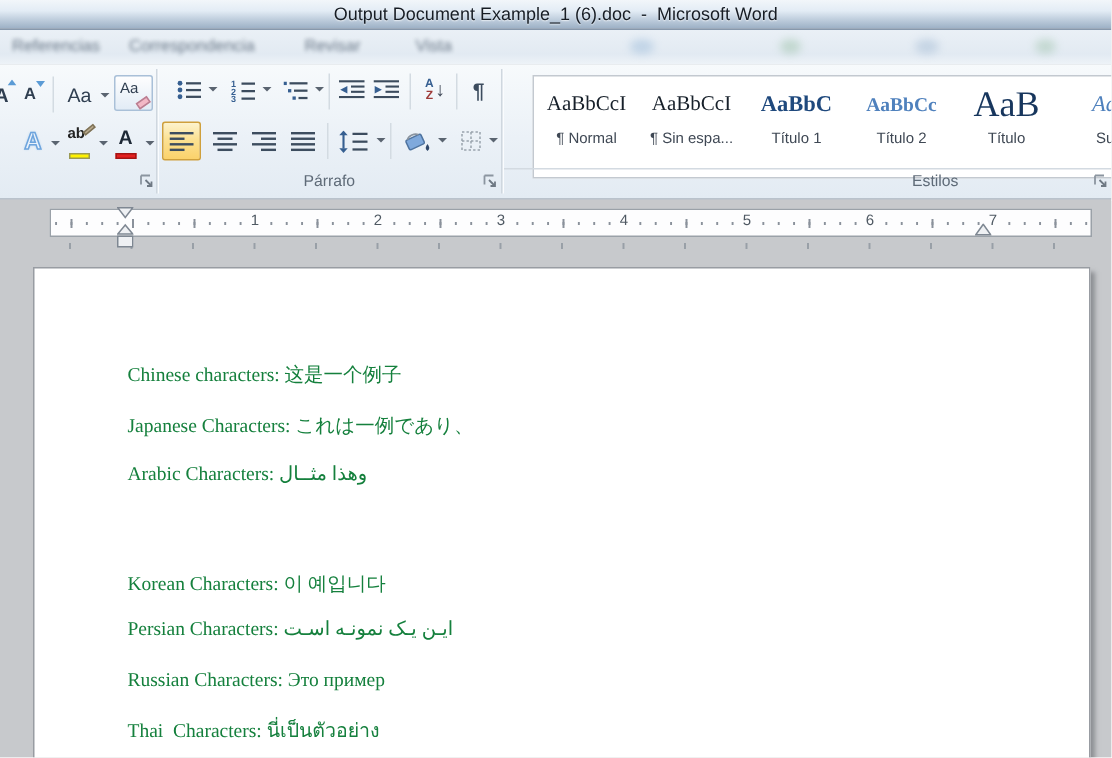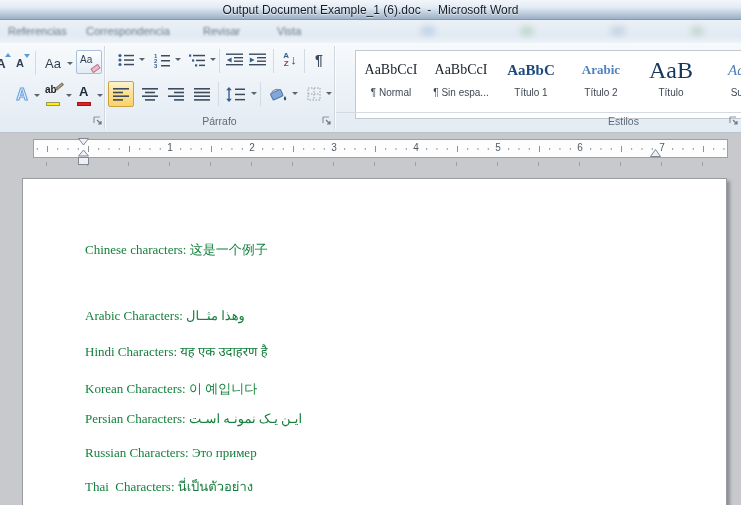--- a/index.html
+++ b/index.html
@@ -343,21 +343,21 @@
         </div>
         <div class="styleitem" style="left:72px">
           <span class="sprev p-normal">AaBbCcI</span>
           <span class="sname">¶ Sin espa...</span>
         </div>
         <div class="styleitem" style="left:142px">
           <span class="sprev p-h1">AaBbC</span>
           <span class="sname">Título 1</span>
         </div>
         <div class="styleitem" style="left:212px">
-          <span class="sprev p-h2">Arabic</span>
+          <span class="sprev p-h2">AaBbCc</span>
           <span class="sname">Título 2</span>
         </div>
         <div class="styleitem" style="left:282px">
           <span class="sprev p-title">AaB</span>
           <span class="sname">Título</span>
         </div>
         <div class="styleitem" style="left:352px">
           <span class="sprev p-sub">AaB</span>
           <span class="sname">Subt</span>
         </div>
@@ -388,22 +388,22 @@
       <polygon points="0.5,0.5 10.5,0.5 5.5,7" fill="#eef0f3" stroke="#7e8792" stroke-width="1"></polygon>
       <polygon points="5.5,12 0.5,18 10.5,18" fill="#eef0f3" stroke="#7e8792" stroke-width="1"></polygon>
       <rect x="0.5" y="19.5" width="10" height="7" fill="#eef0f3" stroke="#7e8792" stroke-width="1"></rect>
     </svg>
     <svg class="marker" style="left:650px;top:15px" width="11" height="9">
       <polygon points="5.5,0.5 0.5,7.5 10.5,7.5" fill="#eef0f3" stroke="#7e8792" stroke-width="1"></polygon>
     </svg>
 
     <div class="page">
       <div class="line" style="top:62px"><span>Chinese characters: </span><span>这是一个例子</span></div>
+      <div class="line" style="top:96px"><span>Japanese Characters: </span><span>これは一例であり、</span></div>
       <div class="line" style="top:129px"><span>Arabic Characters: </span><span dir="rtl">وهذا مثــال</span></div>
-      <div class="line" style="top:163px"><span>Hindi Characters: </span><span>यह एक उदाहरण है</span></div>
       <div class="line" style="top:201px"><span>Korean Characters: </span><span>이 예입니다</span></div>
       <div class="line" style="top:232px"><span>Persian Characters: </span><span dir="rtl">ایـن یـک نمونـه اسـت</span></div>
       <div class="line" style="top:266px"><span>Russian Characters: </span><span>Это пример</span></div>
       <div class="line" style="top:297px"><span>Thai&nbsp; Characters: </span><span>นี่เป็นตัวอย่าง</span></div>
     </div>
   </div>
 
 </div>
 
 </body></html>

